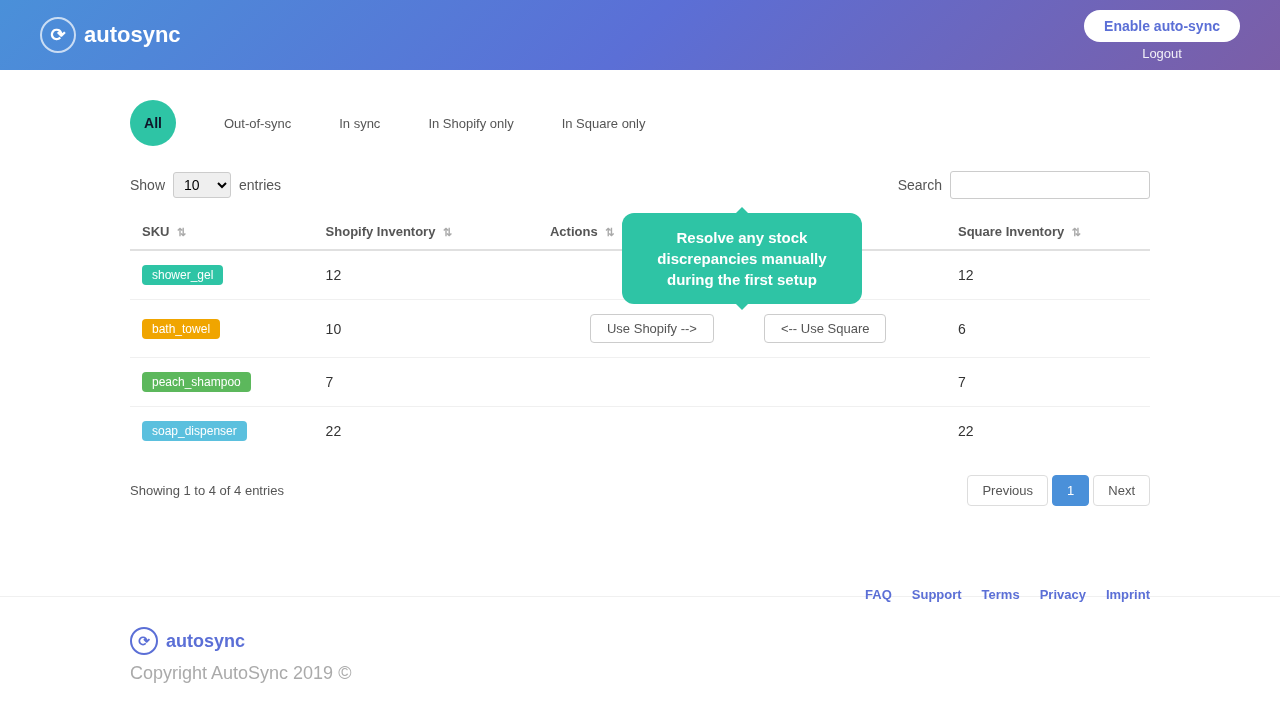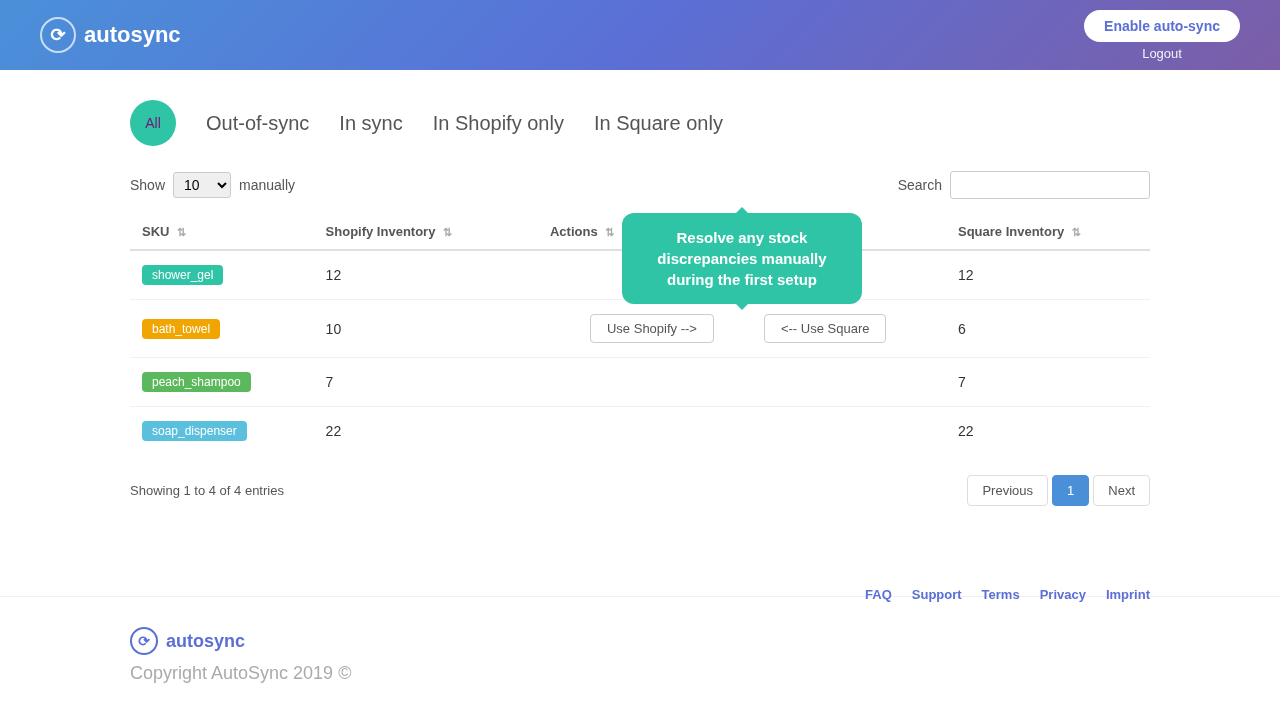--- a/index.html
+++ b/index.html
@@ -42,28 +42,28 @@
     }
     .logout-link { color: rgba(255,255,255,0.9); font-size: 13px; cursor: pointer; text-decoration: none; }
 
     
     .main { max-width: 1100px; margin: 0 auto; padding: 30px 40px; }
 
     
     .filter-tabs { display: flex; align-items: center; gap: 30px; margin-bottom: 25px; }
     .tab-all {
       background: #2ec4a5;
-      color: #701a75;
+      color: #0f172a;
       border-radius: 50%;
       width: 46px; height: 46px;
       display: flex; align-items: center; justify-content: center;
-      font-size: 14px; font-weight: 400;
+      font-size: 14px; font-weight: 700;
       cursor: pointer;
     }
-    .tab-item { color: #555; cursor: pointer; font-size: 20px; }
+    .tab-item { color: #555; cursor: pointer; font-size: 13px; margin-left: 18px; }
 
     
     .table-controls { display: flex; align-items: center; justify-content: space-between; margin-bottom: 15px; }
     .show-entries { display: flex; align-items: center; gap: 8px; color: #555; }
     .show-entries select { border: 1px solid #ccc; border-radius: 3px; padding: 3px 6px; font-size: 14px; }
     .search-box { display: flex; align-items: center; gap: 8px; color: #555; }
     .search-box input { border: 1px solid #ccc; border-radius: 3px; padding: 5px 10px; font-size: 14px; width: 200px; }
 
     
     .data-table { width: 100%; border-collapse: collapse; }
@@ -196,21 +196,21 @@
 
   <div class="table-controls">
     <div class="show-entries">
       <span>Show</span>
       <select>
         <option>10</option>
         <option>25</option>
         <option>50</option>
         <option>100</option>
       </select>
-      <span>manually</span>
+      <span>entries</span>
     </div>
     <div class="search-box">
       <span>Search</span>
       <input type="text" style="">
     </div>
   </div>
 
   <table class="data-table">
     <thead>
       <tr>

